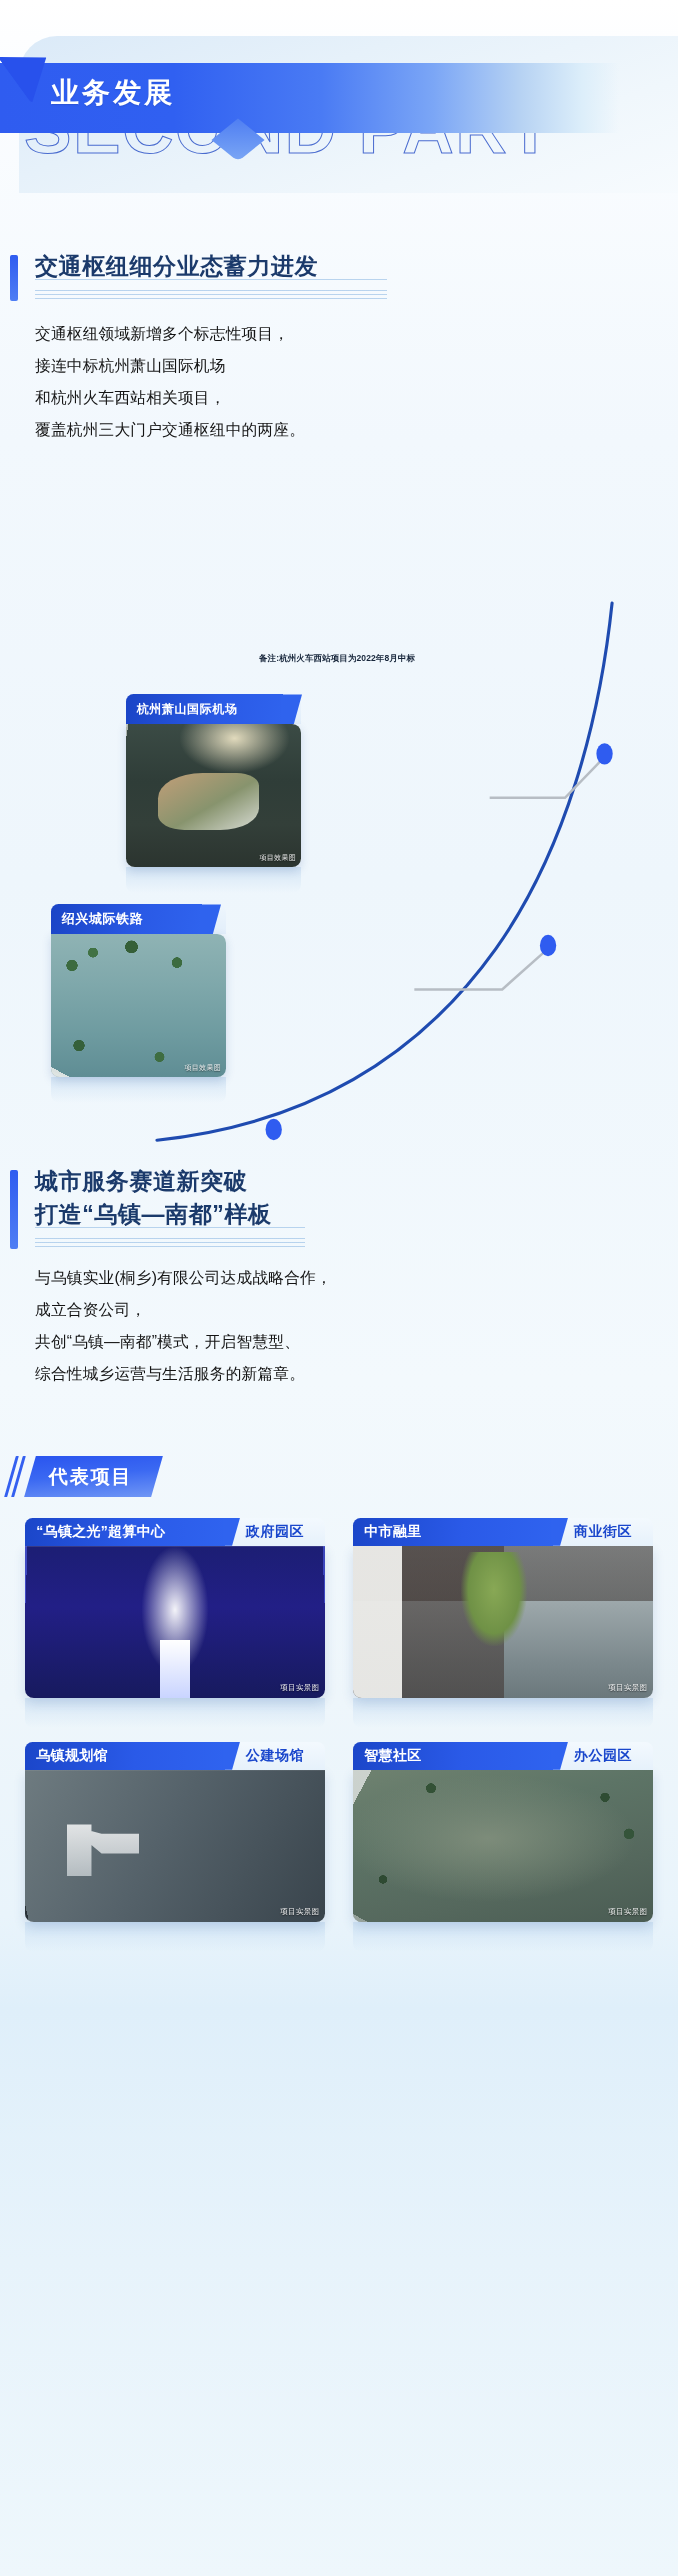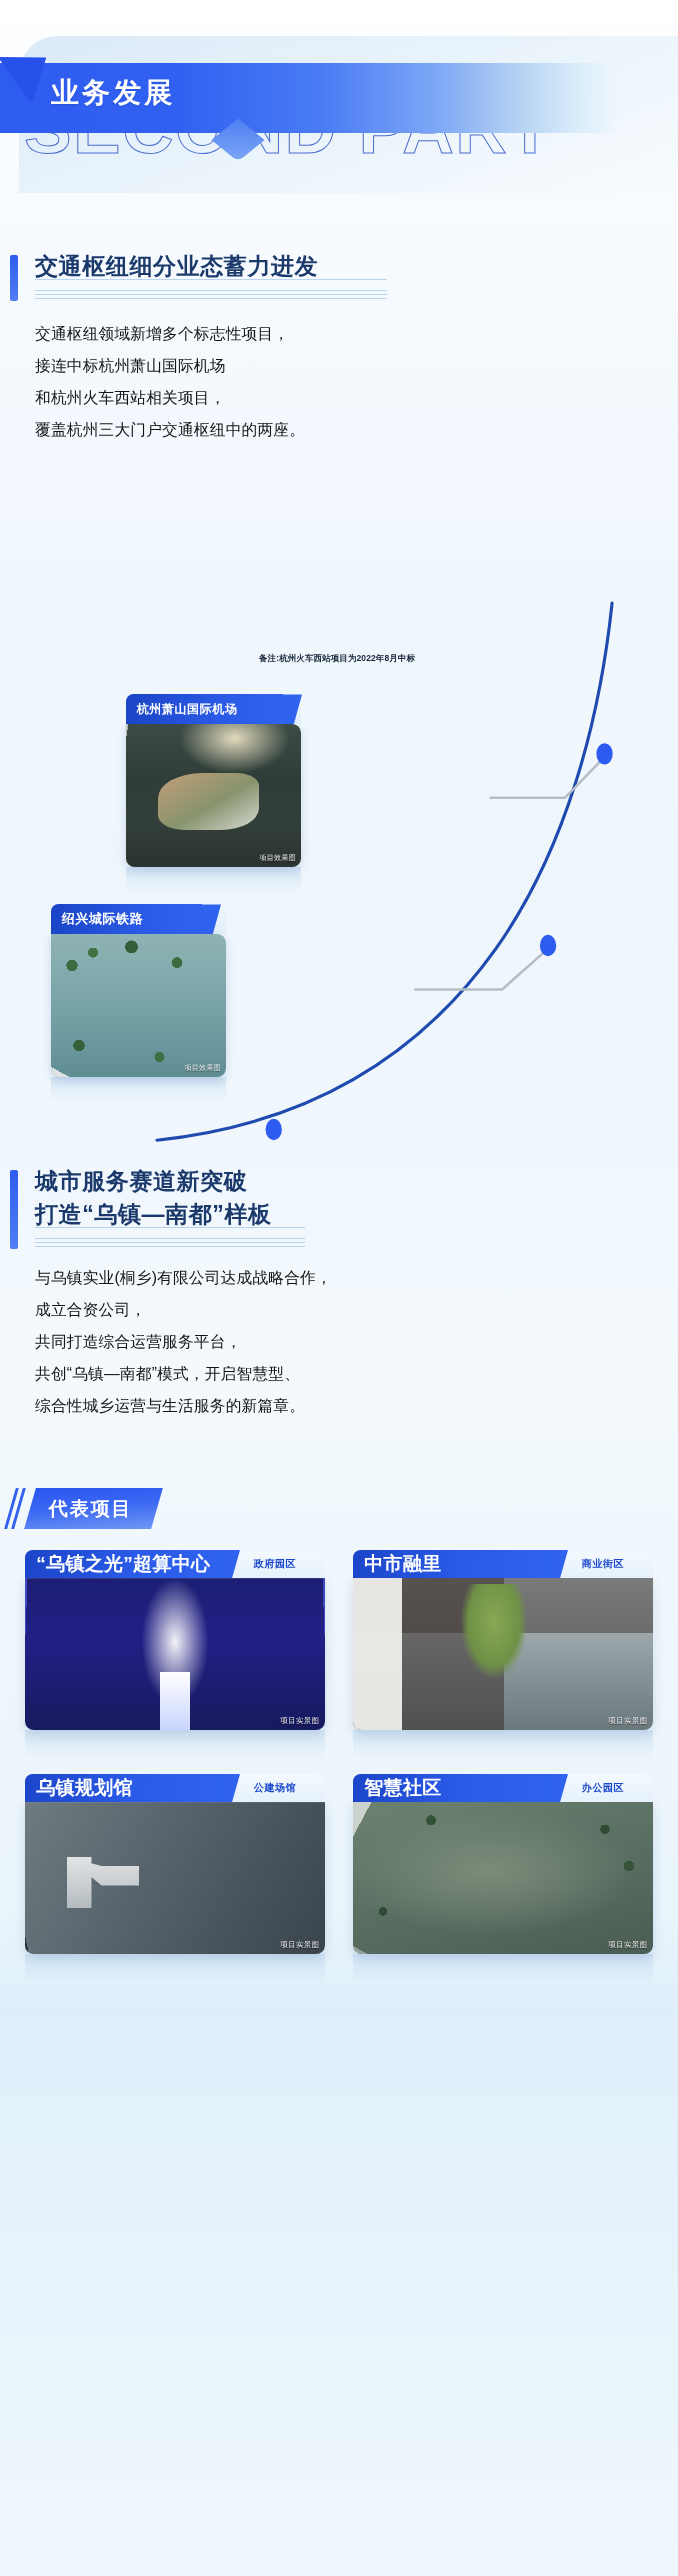--- a/index.html
+++ b/index.html
@@ -395,21 +395,21 @@
   .gcard .bar-main {
     position: relative;
     flex: 1;
     height: 28px;
     background: linear-gradient(95deg, #1b46c9 0%, #2a5ae8 55%, #2f63ef 100%);
     border-radius: 7.5px 0 0 0;
     display: flex;
     align-items: center;
     padding-left: 11.3px;
     color: #fff;
-    font-size: 19px;
+    font-size: 14px;
     font-weight: 700;
     letter-spacing: 0.3px;
     white-space: nowrap;
     text-align: center;
   }
   .gcard .bar-main::after {
     content: "";
     position: absolute;
     right: -15px; top: 0;
     width: 17.6px; height: 28px;
@@ -418,21 +418,21 @@
   }
   .gcard .bar-tag {
     width: 100px;
     height: 28px;
     display: flex;
     align-items: center;
     justify-content: center;
     background: linear-gradient(180deg, #f3f9fe, #e6f1fb);
     border-radius: 0 7.5px 0 0;
     color: #1a47cc;
-    font-size: 10px;
+    font-size: 14px;
     font-weight: 700;
     letter-spacing: 0.6px;
     white-space: nowrap;
   }
   .gcard .gphoto {
     position: relative;
     width: 300px;
     height: 152px;
     border-radius: 0 0 8.8px 8.8px;
     overflow: hidden;
@@ -598,21 +598,20 @@
   <div class="sec-head" style="margin-top:-104px;">
     <div class="sec-bar tall"></div>
     <div class="sec-stripes" style="top:62px; width:270px;"></div>
     <div class="sec-title">城市服务赛道新突破</div><br>
     <div class="sec-title">打造“乌镇—南都”样板</div>
   </div>
 
   <div class="para" style="margin-top:31px;">
     <div>与乌镇实业(桐乡)有限公司达成战略合作，</div>
     <div>成立合资公司，</div>
-    <div>共同打造综合运营服务平台，</div>
     <div>共创“乌镇—南都”模式，开启智慧型、</div>
     <div>综合性城乡运营与生活服务的新篇章。</div>
   </div>
 
 
   <div class="rep-wrap">
     <div class="rep-slashes">
         <i></i>
         <i></i>
       </div>

